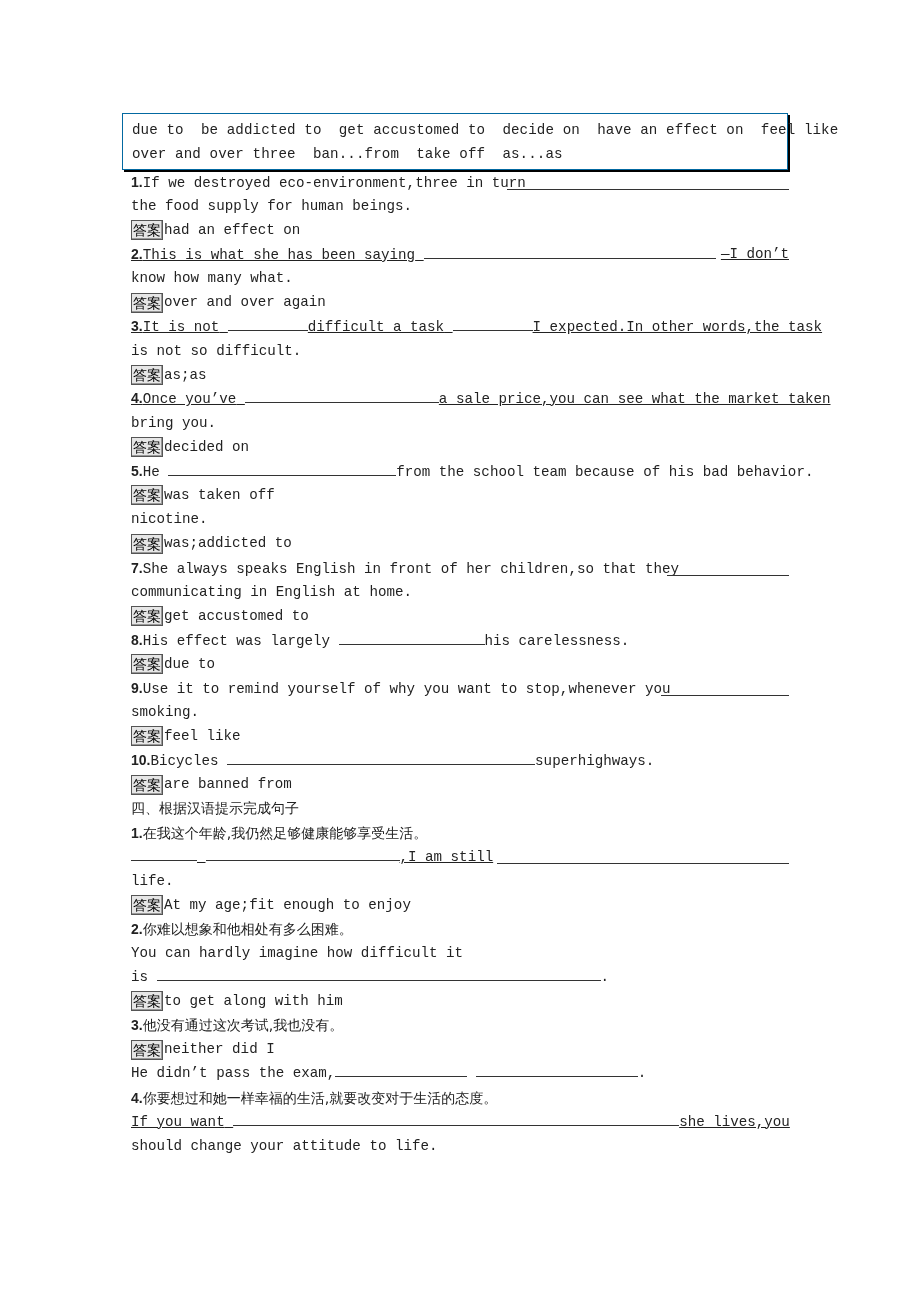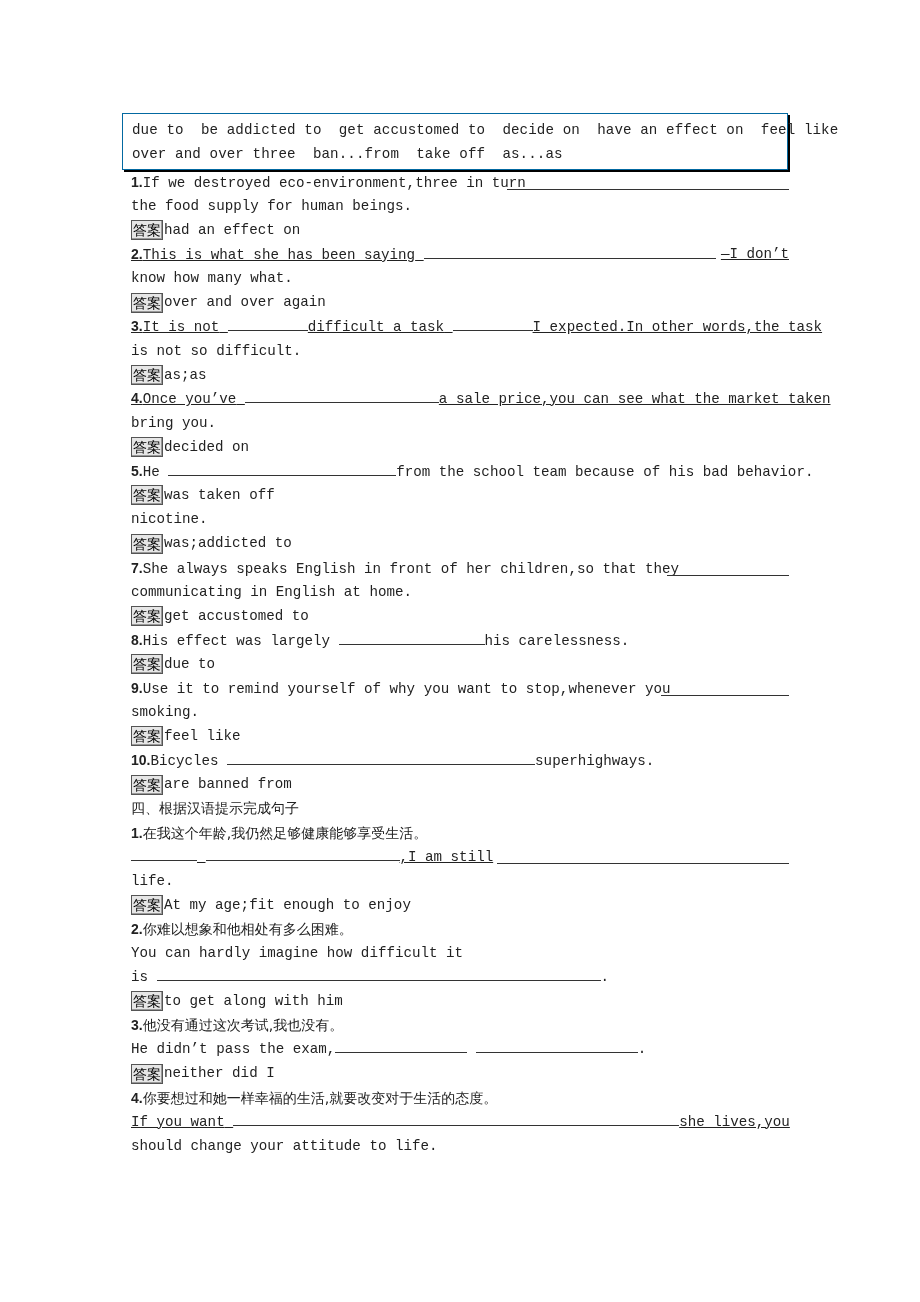--- a/index.html
+++ b/index.html
@@ -97,22 +97,22 @@
   </div>
   <div class="line">life.</div>
   <div class="line"><span class="badge">答案</span><span>At my age;fit enough to enjoy</span></div>
 
   <div class="line"><span class="num">2.</span><span class="cn">你难以想象和他相处有多么困难。</span></div>
   <div class="line">You can hardly imagine how difficult it</div>
   <div class="line"><span>is</span> <span class="blank" style="width:444px;"></span><span>.</span></div>
   <div class="line"><span class="badge">答案</span><span>to get along with him</span></div>
 
   <div class="line"><span class="num">3.</span><span class="cn">他没有通过这次考试,我也没有。</span></div>
+  <div class="line"><span class="badge">答案</span><span>neither did I</span></div>
   <div class="line"><span>He didn’t pass the exam,</span><span class="blank" style="width:132px;"></span> <span class="blank" style="width:162px;"></span><span>.</span></div>
-  <div class="line"><span class="badge">答案</span><span>neither did I</span></div>
 
   <div class="line"><span class="num">4.</span><span class="cn">你要想过和她一样幸福的生活,就要改变对于生活的态度。</span></div>
   <div class="line flex">
     <span><span>If you want</span> <span class="blank" style="width:446px;"></span></span>
     <span>she lives,you</span>
   </div>
   <div class="line">should change your attitude to life.</div>
 
 </div>
 

